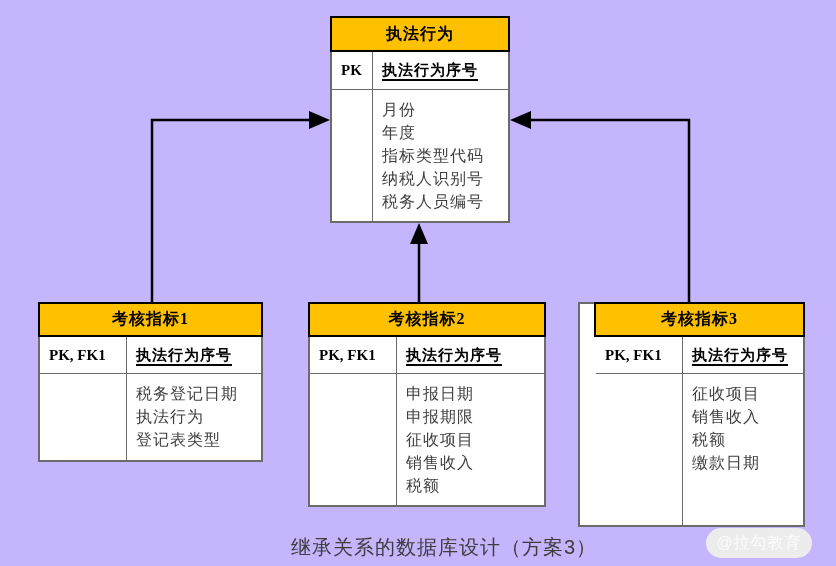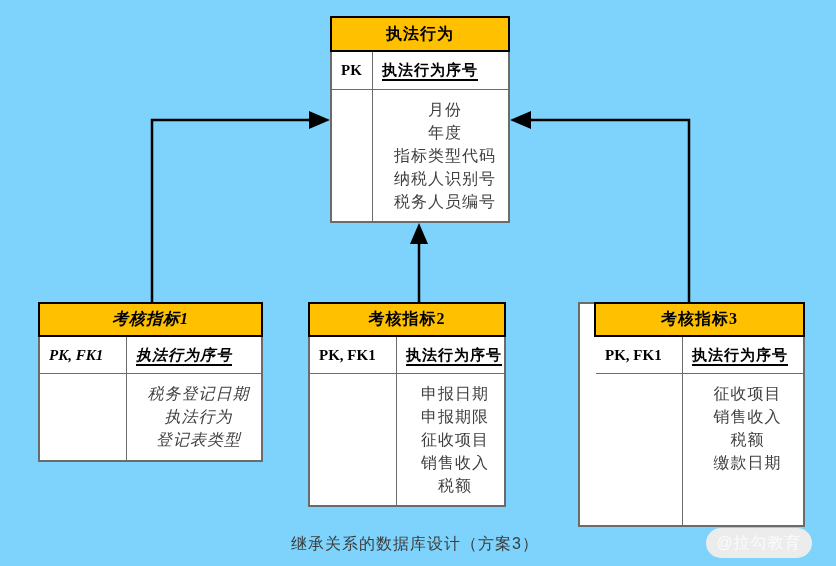--- a/index.html
+++ b/index.html
@@ -1,20 +1,20 @@
 <!DOCTYPE html>
 <html><head>
 <meta charset="utf-8">
 <style>
   html, body { margin: 0; padding: 0; background: #ffffff; }
   .canvas {
     position: relative;
     width: 836px;
     height: 566px;
-    background: #7dd3fc;
+    background: #c4b5fd;
     overflow: hidden;
     font-family: "Liberation Serif", "DejaVu Serif", serif;
   }
   .connector-layer {
     position: absolute;
     left: 0; top: 0;
     width: 836px; height: 566px;
   }
   .entity {
     position: absolute;
@@ -36,21 +36,20 @@
     font-size: 16px;
     color: #000000;
     letter-spacing: 1px;
   }
   .entity-body {
     display: grid;
     grid-template-columns: var(--colw) 1fr;
     grid-template-rows: var(--keyh) 1fr;
     height: calc(100% - var(--hh) + 2px);
     box-sizing: border-box;
-    text-align: center;
   }
   .key-label {
     border-right: 1.5px solid #6b6b6b;
     border-bottom: 1.5px solid #6b6b6b;
     display: flex;
     align-items: center;
     padding-left: 9px;
     font-weight: bold;
     font-size: 15px;
     color: #000000;
@@ -79,21 +78,21 @@
     line-height: 23px;
     color: #3f3f3f;
     letter-spacing: 1px;
     overflow: hidden;
   }
   .caption {
     position: absolute;
     left: 291px;
     top: 534px;
     font-family: "Liberation Sans", "DejaVu Sans", sans-serif;
-    font-size: 16px;
+    font-size: 20px;
     color: #3d3d3d;
     letter-spacing: 1px;
     white-space: nowrap;
   }
   .watermark {
     position: absolute;
     left: 706px;
     top: 528px;
     width: 106px;
     height: 30px;
@@ -102,22 +101,22 @@
     color: #fbfbfb;
     font-family: "Liberation Sans", "DejaVu Sans", sans-serif;
     font-size: 16px;
     display: flex;
     align-items: center;
     justify-content: center;
     letter-spacing: 1px;
   }
   
   #entity-parent { left: 330px; top: 16px;  width: 180px; height: 207px; --hh: 36px; --colw: 41px; --keyh: 38px; }
-  #entity-child1 { left: 38px;  top: 302px; width: 225px; height: 160px; font-style: italic; --hh: 35px; --colw: 87px; --keyh: 37px; }
-  #entity-child2 { left: 308px; top: 302px; width: 198px; height: 205px; --hh: 35px; --colw: 87px; --keyh: 37px; }
+  #entity-child1 { left: 38px;  top: 302px; width: 225px; height: 160px; --hh: 35px; --colw: 87px; --keyh: 37px; }
+  #entity-child2 { left: 308px; top: 302px; width: 238px; height: 205px; --hh: 35px; --colw: 87px; --keyh: 37px; }
   #entity-child3 { left: 578px; top: 302px; width: 227px; height: 225px; padding-left: 16px; --hh: 35px; --colw: 87px; --keyh: 37px; }
 </style>
 </head>
 <body>
 
 <div class="canvas">
 
   <svg class="connector-layer" viewBox="0 0 836 566" xmlns="http://www.w3.org/2000/svg">
 
     <polyline points="152,302 152,120 312,120" fill="none" stroke="#000000" stroke-width="2.5"></polyline>

